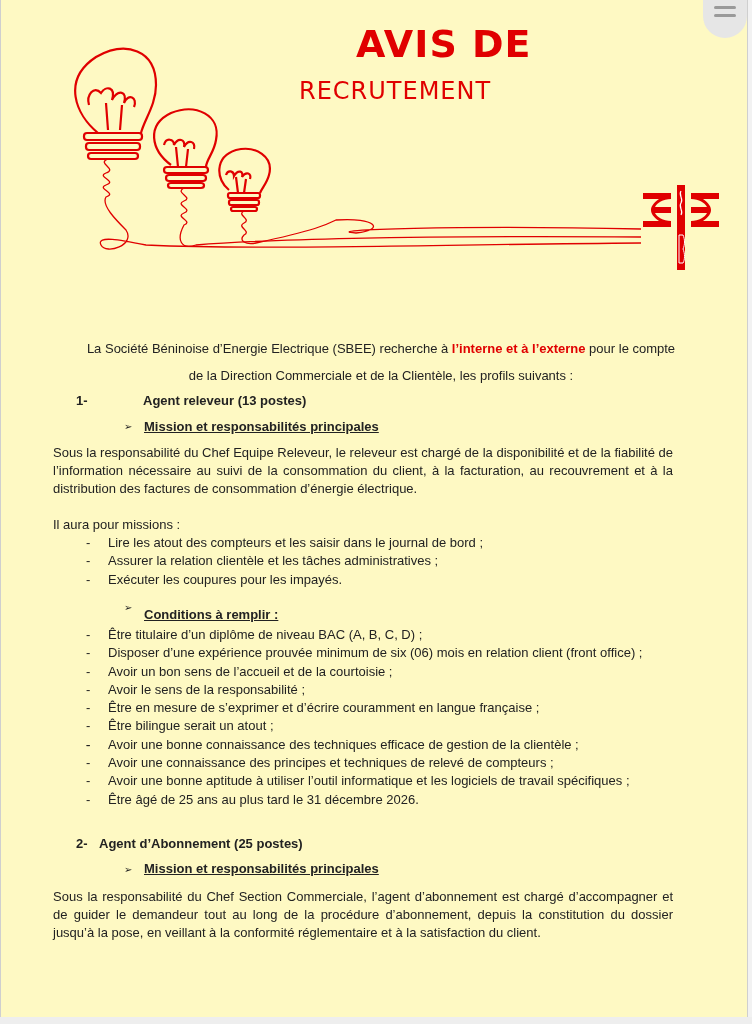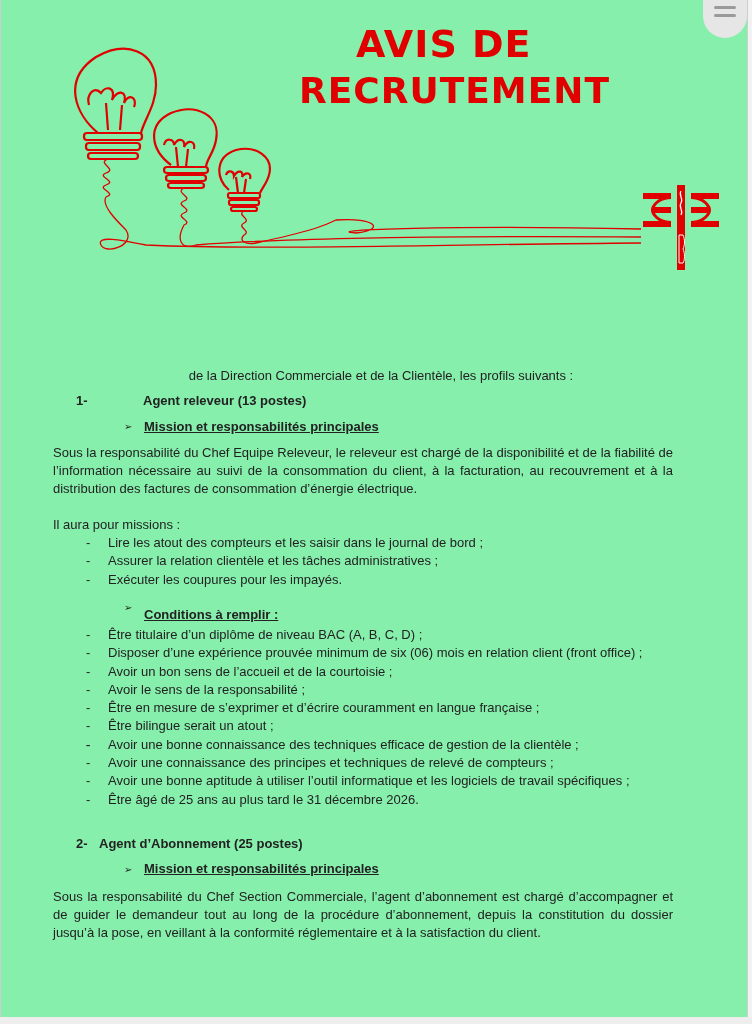--- a/index.html
+++ b/index.html
@@ -1,21 +1,21 @@
 <!DOCTYPE html>
 <html><head>
 <meta charset="utf-8">
 <style>
   html, body { margin:0; padding:0; }
   body { width:752px; height:1024px; background:#f2f2f2; position:relative; overflow:hidden; font-family:"Liberation Sans", sans-serif; color:#222; }
-  .page { position:absolute; left:0; top:0; width:748px; height:1017px; background:#86efac; border-left:1px solid #cfcfcf; border-right:1px solid #cfcfcf; box-sizing:border-box; }
+  .page { position:absolute; left:0; top:0; width:748px; height:1017px; background:#fef9c3; border-left:1px solid #cfcfcf; border-right:1px solid #cfcfcf; box-sizing:border-box; }
   .menu-btn { position:absolute; right:0; top:0; width:44px; height:38px; background:#e6e6e6; border-radius:0 0 22px 22px; cursor:pointer; }
   .menu-btn span { position:absolute; left:11px; width:22px; height:3px; background:#9a9a9a; border-radius:2px; }
   .title1 { position:absolute; left:355px; top:22px; font-family:"DejaVu Sans", sans-serif; font-weight:bold; font-size:38px; color:#e00000; letter-spacing:1px; line-height:44px; }
-  .title2 { position:absolute; left:298px; top:72px; font-family:"DejaVu Sans", sans-serif; font-weight:bold; font-size:36px; color:#e00000; letter-spacing:1px; line-height:38px; }
+  .title2 { position:absolute; left:298px; top:72px; font-family:"DejaVu Sans", sans-serif; font-weight:normal; font-size:24px; color:#e00000; letter-spacing:1px; line-height:38px; }
   .bulbs { position:absolute; left:55px; top:45px; }
   .logo { position:absolute; left:640px; top:185px; }
   .intro { position:absolute; left:40px; width:680px; text-align:center; font-size:13px; line-height:18px; }
   .intro .red { color:#e00000; font-weight:bold; }
   .h-num { position:absolute; font-weight:bold; font-size:13px; }
   .h-sub { position:absolute; font-weight:bold; font-size:13px; text-decoration:underline; }
   .arrow { position:absolute; font-size:10px; }
   .para { position:absolute; left:52px; width:620px; font-size:13px; line-height:18px; text-align:justify; text-align-last:left; }
   .list { position:absolute; margin:0; padding:0; list-style:none; font-size:13px; line-height:18.3px; }
   .list li { position:relative; padding-left:22px; white-space:nowrap; }
@@ -67,20 +67,23 @@
   <svg class="logo" width="80" height="85" viewBox="0 0 80 85">
     <g fill="#e00000">
       <path d="M2 8 L30 8 L30 14 C22 14 16 18 14 22 L30 22 L30 28 L14 28 C16 32 22 36 30 36 L30 42 L2 42 L2 36 L18 36 C12 32 10 28 10 25 C10 22 12 18 18 14 L2 14 Z"></path>
       <path d="M78 8 L50 8 L50 14 C58 14 64 18 66 22 L50 22 L50 28 L66 28 C64 32 58 36 50 36 L50 42 L78 42 L78 36 L62 36 C68 32 70 28 70 25 C70 22 68 18 62 14 L78 14 Z"></path>
       <rect x="36" y="0" width="8" height="85"></rect>
     </g>
     <path d="M40 6 C37 10 43 14 40 18 C37 22 43 26 40 30" stroke="#fff" stroke-width="1.2" fill="none"></path>
     <path d="M38 50 L38 78 L42 78 C44 75 44 68 42 64 C44 60 44 54 42 50 Z" stroke="#fff" stroke-width="1" fill="none"></path>
   </svg>
 
+  <div class="intro" style="top:340px;">
+    <span>La Société Béninoise d’Energie Electrique (SBEE) recherche à </span><span class="red">l’interne et à l’externe</span><span> pour le compte</span>
+  </div>
   <div class="intro" style="top:367px;">de la Direction Commerciale et de la Clientèle, les profils suivants :</div>
 
   <div class="h-num" style="left:75px; top:393px;">1-</div>
   <div class="h-num" style="left:98px; top:393px;margin-left:44px;">Agent releveur (13 postes)</div>
 
   <div class="arrow" style="left:123px; top:421px;">➢</div>
   <div class="h-sub" style="left:143px; top:419px;">Mission et responsabilités principales</div>
 
   <div class="para" style="top:444px;">Sous la responsabilité du Chef Equipe Releveur, le releveur est chargé de la disponibilité et de la fiabilité de l’information nécessaire au suivi de la consommation du client, à la facturation, au recouvrement et à la distribution des factures de consommation d’énergie électrique.</div>
   <div class="para" style="top:516px;">Il aura pour missions :</div>

